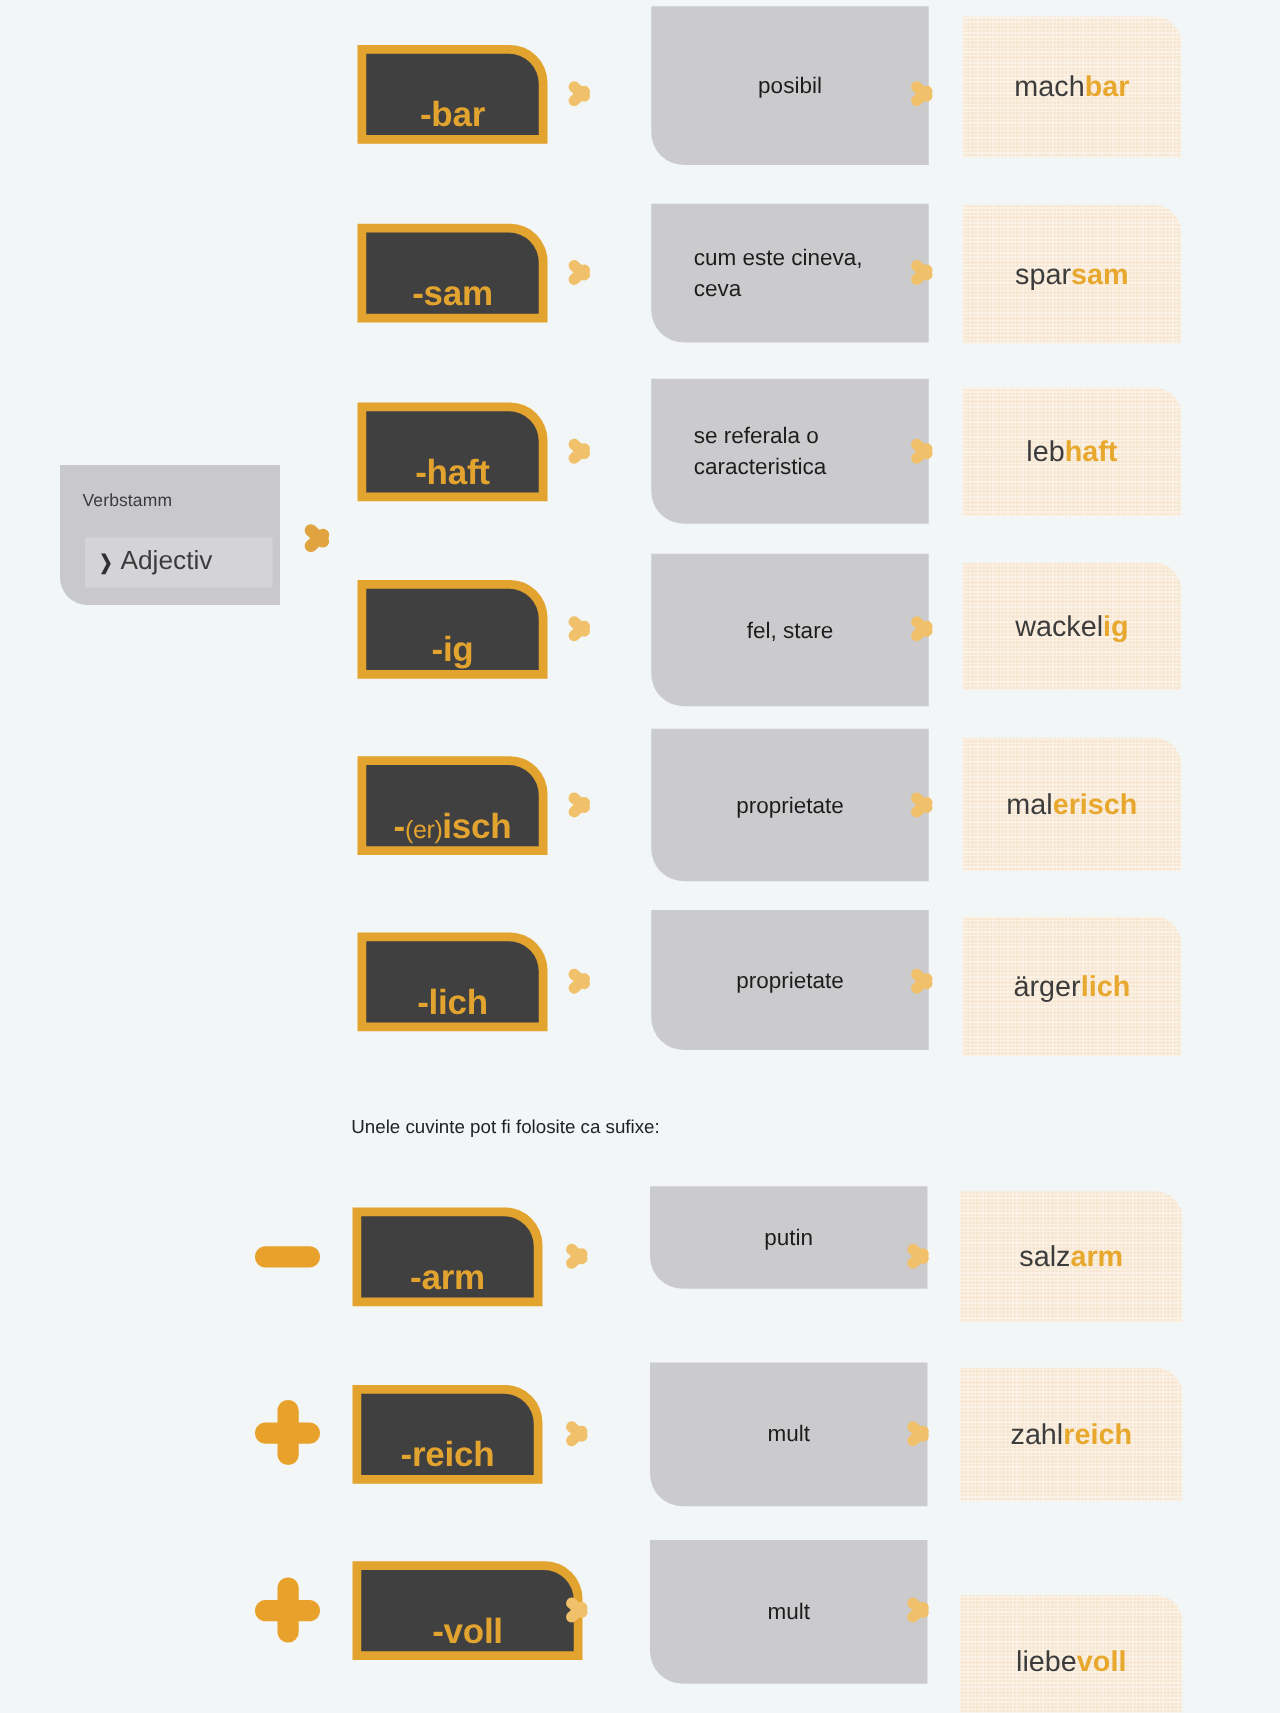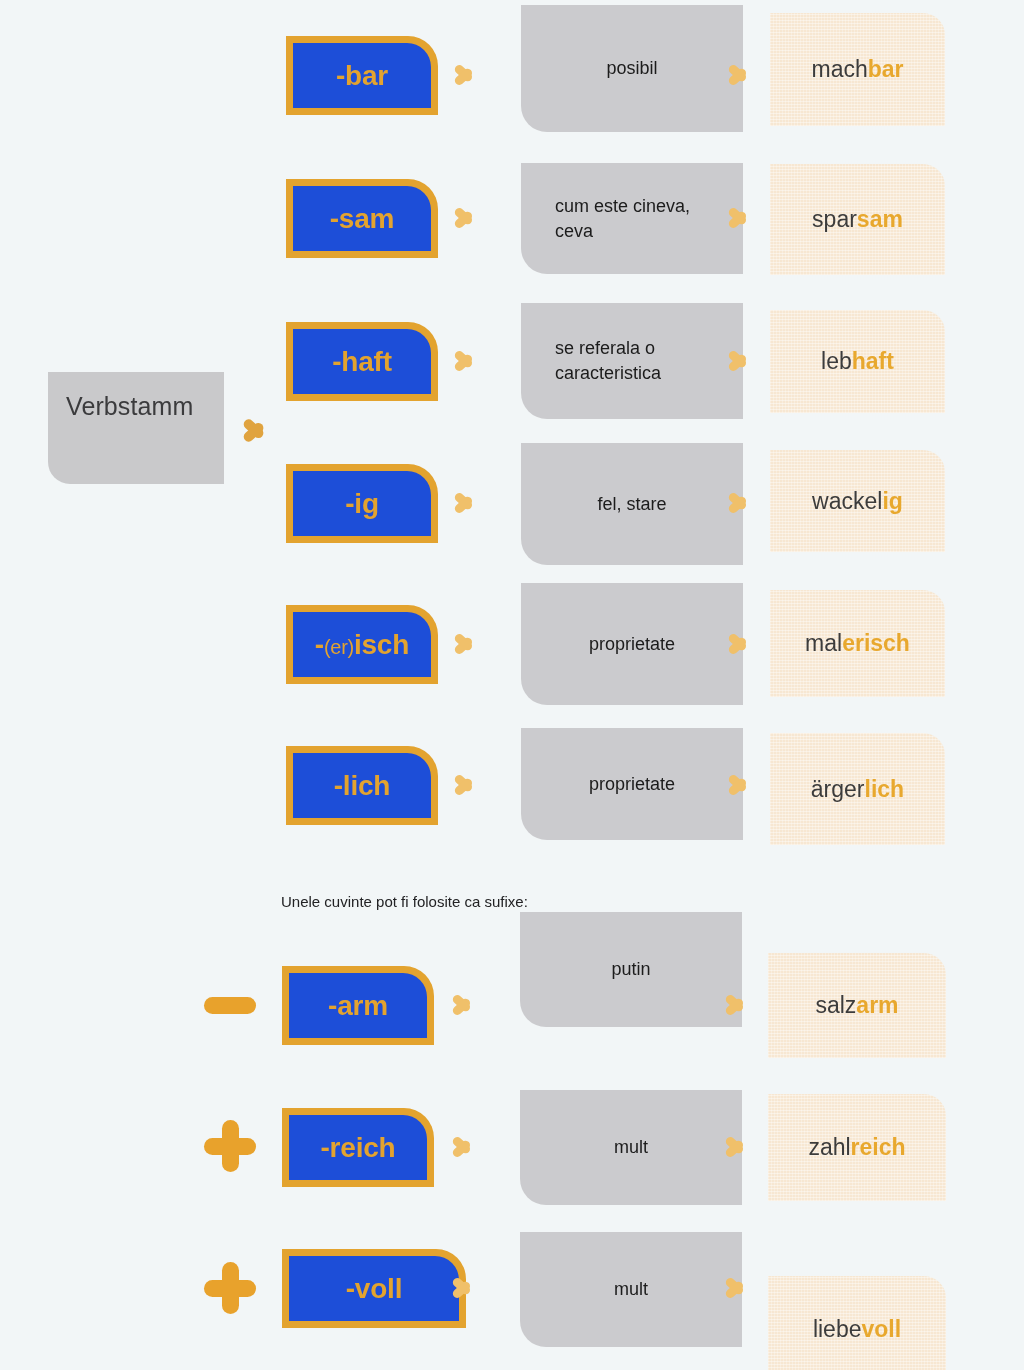--- a/index.html
+++ b/index.html
@@ -29,21 +29,21 @@
     top: 372px;
     width: 176px;
     height: 112px;
     background: #c9c9cb;
     border-radius: 0 0 0 22px;
   }
   .source-title {
     position: absolute;
     left: 18px;
     top: 20px;
-    font-size: 25px;
+    font-size: 14px;
     color: #3b3b3d;
     letter-spacing: 0.1px;
     white-space: nowrap;
   }
   .source-sub-wrap {
     position: absolute;
     left: 20px;
     top: 58px;
     width: 150px;
     height: 40px;
@@ -114,24 +114,24 @@
   .suffix-card {
     position: absolute;
     background: #e3a32f;
     border-radius: 0 30px 0 0;
     box-sizing: border-box;
     padding: 7px;
   }
   .suffix-card .inner {
     width: 100%;
     height: 100%;
-    background: #1d4ed8;
+    background: #404040;
     border-radius: 0 24px 0 0;
     display: flex;
-    align-items: center;
+    align-items: flex-end;
     justify-content: center;
     box-sizing: border-box;
   }
   .suffix-text {
     font-size: 28px;
     font-weight: bold;
     color: #e3a32f;
     letter-spacing: -0.2px;
     white-space: nowrap;
   }
@@ -216,20 +216,23 @@
     height: 52px;
   }
 </style>
 </head>
 <body>
 
 <div class="stage">
 
   <div class="source-box">
     <div class="source-title">Verbstamm</div>
+    <div class="source-sub-wrap">
+      <div class="source-sub"><span class="mini-chev">❯</span><span>Adjectiv</span></div>
+    </div>
   </div>
   <div class="chev dark chev-main"></div>
 
   <div id="rows-host">
       <div class="suffix-card" style="left: 286px; top: 36px; width: 152px; height: 79px;">
         <div class="inner">
           <span class="suffix-text">-bar</span>
         </div>
       </div>
       <div class="chev" style="left: 452px; top: 56px;"></div>
@@ -312,21 +315,21 @@
   <div id="rows2-host">
       <div class="marker minus" style="left: 204px; top: 979px; width: 52px; height: 52px;">
         <span class="bar-h"></span>
       </div>
       <div class="suffix-card" style="left: 282px; top: 966px; width: 152px; height: 79px;">
         <div class="inner">
           <span class="suffix-text">-arm</span>
         </div>
       </div>
       <div class="chev" style="left: 450px; top: 986px;"></div>
-      <div class="meaning-card" style="left: 491px; top: 912px; width: 222px; height: 115px; justify-content: center; padding: 0px 14px;">
+      <div class="meaning-card" style="left: 491px; top: 949px; width: 222px; height: 82px; justify-content: center; padding: 0px 14px;">
         <span class="meaning-text">putin</span>
       </div>
       <div class="chev" style="left: 723px; top: 986px;"></div>
       <div class="example-card" style="left: 768px; top: 953px; width: 178px; height: 105px;">
         <span class="example-text"><span>salz</span><span class="hl">arm</span></span>
       </div>
       <div class="marker plus" style="left: 204px; top: 1120px; width: 52px; height: 52px;">
         <span class="bar-h"></span>
         <span class="bar-v"></span>
       </div>

